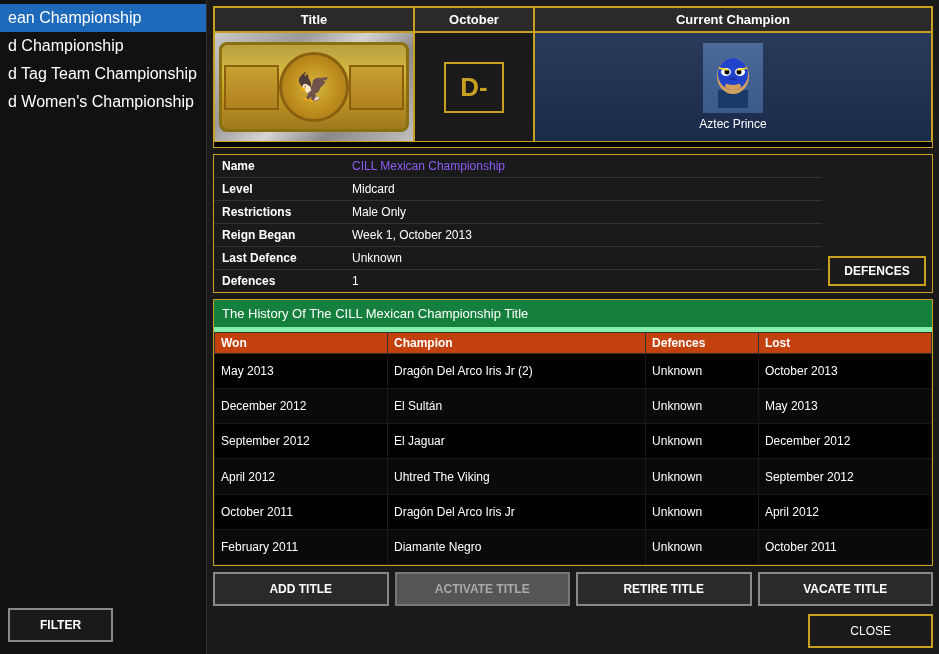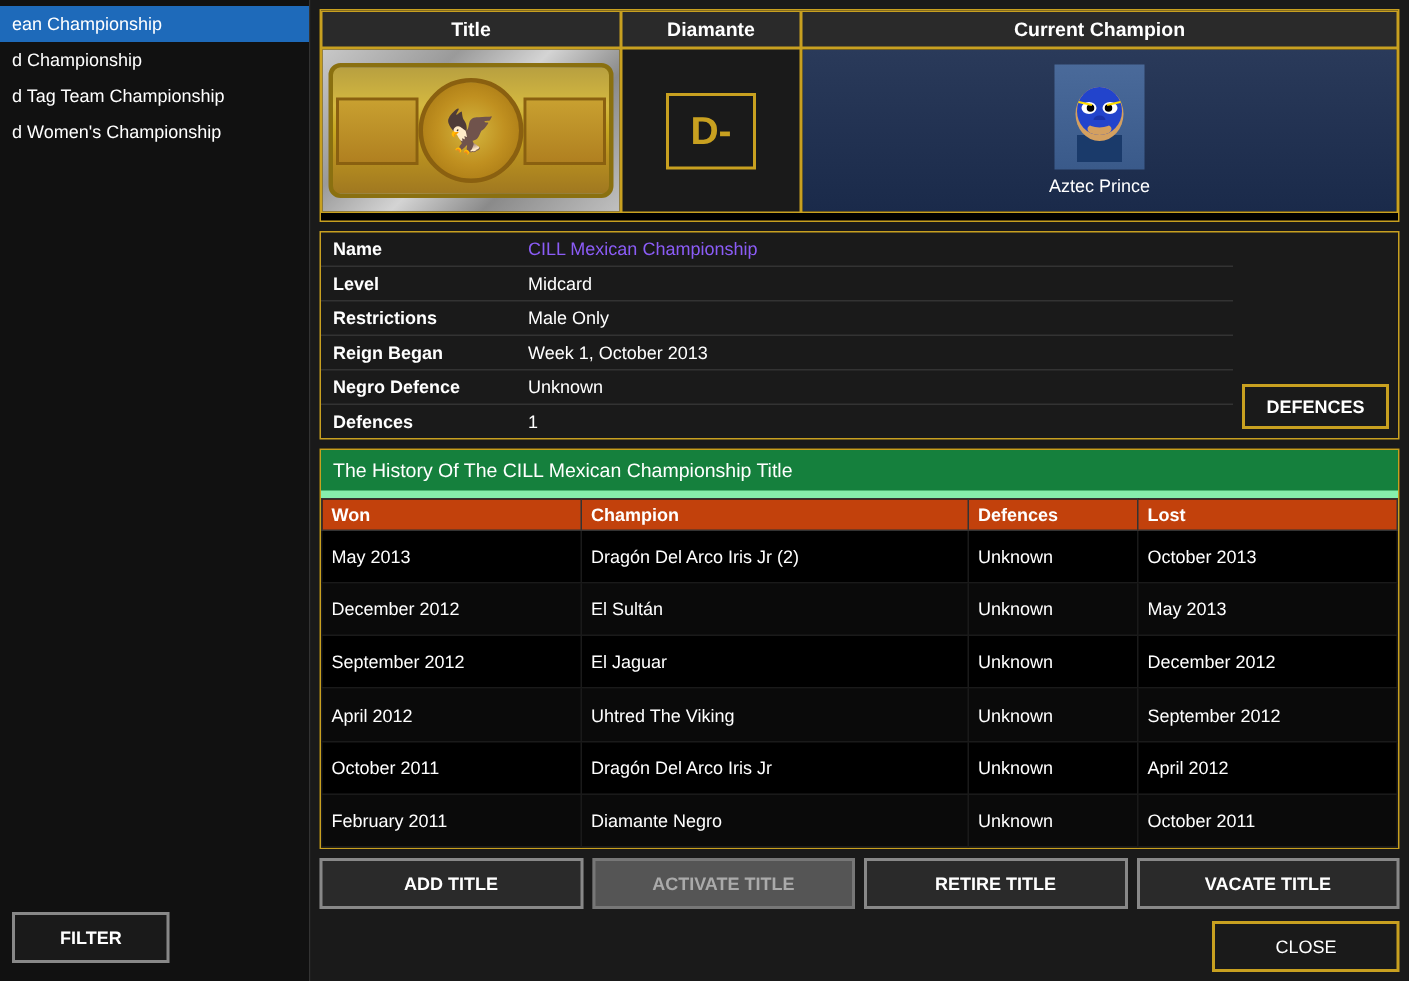--- a/index.html
+++ b/index.html
@@ -23,21 +23,21 @@
       background: #111;
       border-right: 1px solid #333;
       padding: 4px 0;
       display: flex;
       flex-direction: column;
     }
     .sidebar-item {
       padding: 5px 8px;
       cursor: pointer;
       color: #ffffff;
-      font-size: 12px;
+      font-size: 16px;
     }
     .sidebar-item.active {
       background: #1e6aba;
       color: #ffffff;
     }
     
     .main {
       flex: 1;
       background: #1a1a1a;
       display: flex;
@@ -305,21 +305,21 @@
 
   <div class="main">
 
     <div style="border: 1px solid #c8a020; margin-bottom: 6px; background: #000;">
 
       <div style="display: grid; grid-template-columns: 200px 120px 1fr;">
         <div class="header-cell">
           <span>Title</span>
         </div>
         <div class="header-cell">
-          <span>Diamante</span>
+          <span>October</span>
         </div>
         <div class="header-cell">
           <span>Current Champion</span>
         </div>
       </div>
 
       <div style="display: grid; grid-template-columns: 200px 120px 1fr; height: 115px;">
 
         <div class="belt-area">
           <div class="belt-container">
@@ -382,21 +382,21 @@
         </div>
         <div class="info-row">
           <span class="info-label">Restrictions</span>
           <span class="info-value">Male Only</span>
         </div>
         <div class="info-row">
           <span class="info-label">Reign Began</span>
           <span class="info-value">Week 1, October 2013</span>
         </div>
         <div class="info-row">
-          <span class="info-label">Negro Defence</span>
+          <span class="info-label">Last Defence</span>
           <span class="info-value">Unknown</span>
         </div>
         <div class="info-row">
           <span class="info-label">Defences</span>
           <span class="info-value">1</span>
         </div>
       </div>
       <div class="defences-btn-area">
         <button class="defences-btn">DEFENCES</button>
       </div>

